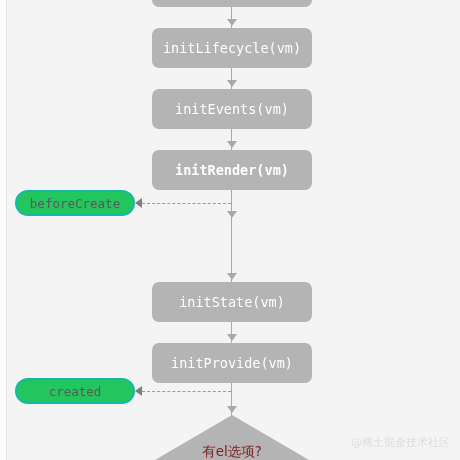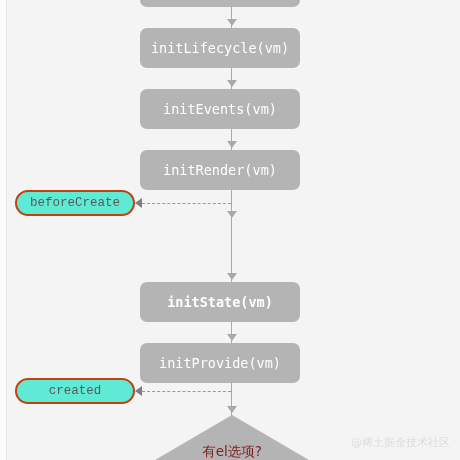--- a/index.html
+++ b/index.html
@@ -23,21 +23,21 @@
     width: 7px;
     height: 460px;
     background: #fbfbfb;
     border-right: 1px solid #e6e6e6;
     box-sizing: border-box;
   }
 
   
   .proc-box {
     position: absolute;
-    left: 140px;
+    left: 152px;
     width: 160px;
     height: 40px;
     background: #b4b4b4;
     border-radius: 7px;
     color: #ffffff;
     font-size: 13.5px;
     letter-spacing: 0px;
     display: flex;
     align-items: center;
     justify-content: center;
@@ -48,31 +48,30 @@
     top: -33px;
     height: 40px;
   }
 
   
   .hook-pill {
     position: absolute;
     left: 15px;
     width: 120px;
     height: 26px;
-    background: #5eead4;
-    border: 2px solid #c2410c;
+    background: #22c55e;
+    border: 2px solid #14b8a6;
     border-radius: 13px;
     color: #5a5a5a;
     font-size: 12.5px;
     display: flex;
     align-items: center;
     justify-content: center;
     box-sizing: border-box;
     white-space: nowrap;
-    font-family: Liberation Mono, monospace;
   }
 
   
   .diamond-wrap {
     position: absolute;
     left: 155px;
     top: 415px;
     width: 154px;
     height: 90px;
   }
@@ -156,33 +155,33 @@
   <div class="v-arrow" style="top:19px;"></div>
 
   <div class="proc-box" style="top:28px;">initLifecycle(vm)</div>
 
   <div class="v-arrow" style="top:80px;"></div>
 
   <div class="proc-box" style="top:89px;border-radius:7px;">initEvents(vm)</div>
 
   <div class="v-arrow" style="top:141px;"></div>
 
-  <div class="proc-box" style="top:150px;">initRender(vm)</div>
+  <div class="proc-box" style="top:150px;font-weight:bold;">initRender(vm)</div>
 
   <div class="dash-tick" style="left:231px;top:196px;height:14px;"></div>
   <div class="dash-line" style="left:142px;top:203px;width:89px;"></div>
   <div class="dash-arrow" style="left:135px;top:198px;"></div>
   <div class="hook-pill" style="top:190px;">beforeCreate</div>
 
   <div class="v-arrow" style="top:211px;"></div>
 
 
   <div class="v-arrow" style="top:273px;"></div>
 
-  <div class="proc-box" style="top:282px;font-weight:bold;">initState(vm)</div>
+  <div class="proc-box" style="top:282px;">initState(vm)</div>
 
   <div class="v-arrow" style="top:334px;"></div>
 
   <div class="proc-box" style="top:343px;">initProvide(vm)</div>
 
   <div class="dash-tick" style="left:231px;top:384px;height:14px;"></div>
   <div class="dash-line" style="left:142px;top:391px;width:89px;"></div>
   <div class="dash-arrow" style="left:135px;top:386px;"></div>
   <div class="hook-pill" style="top:378px;text-align:right;">created</div>
 

